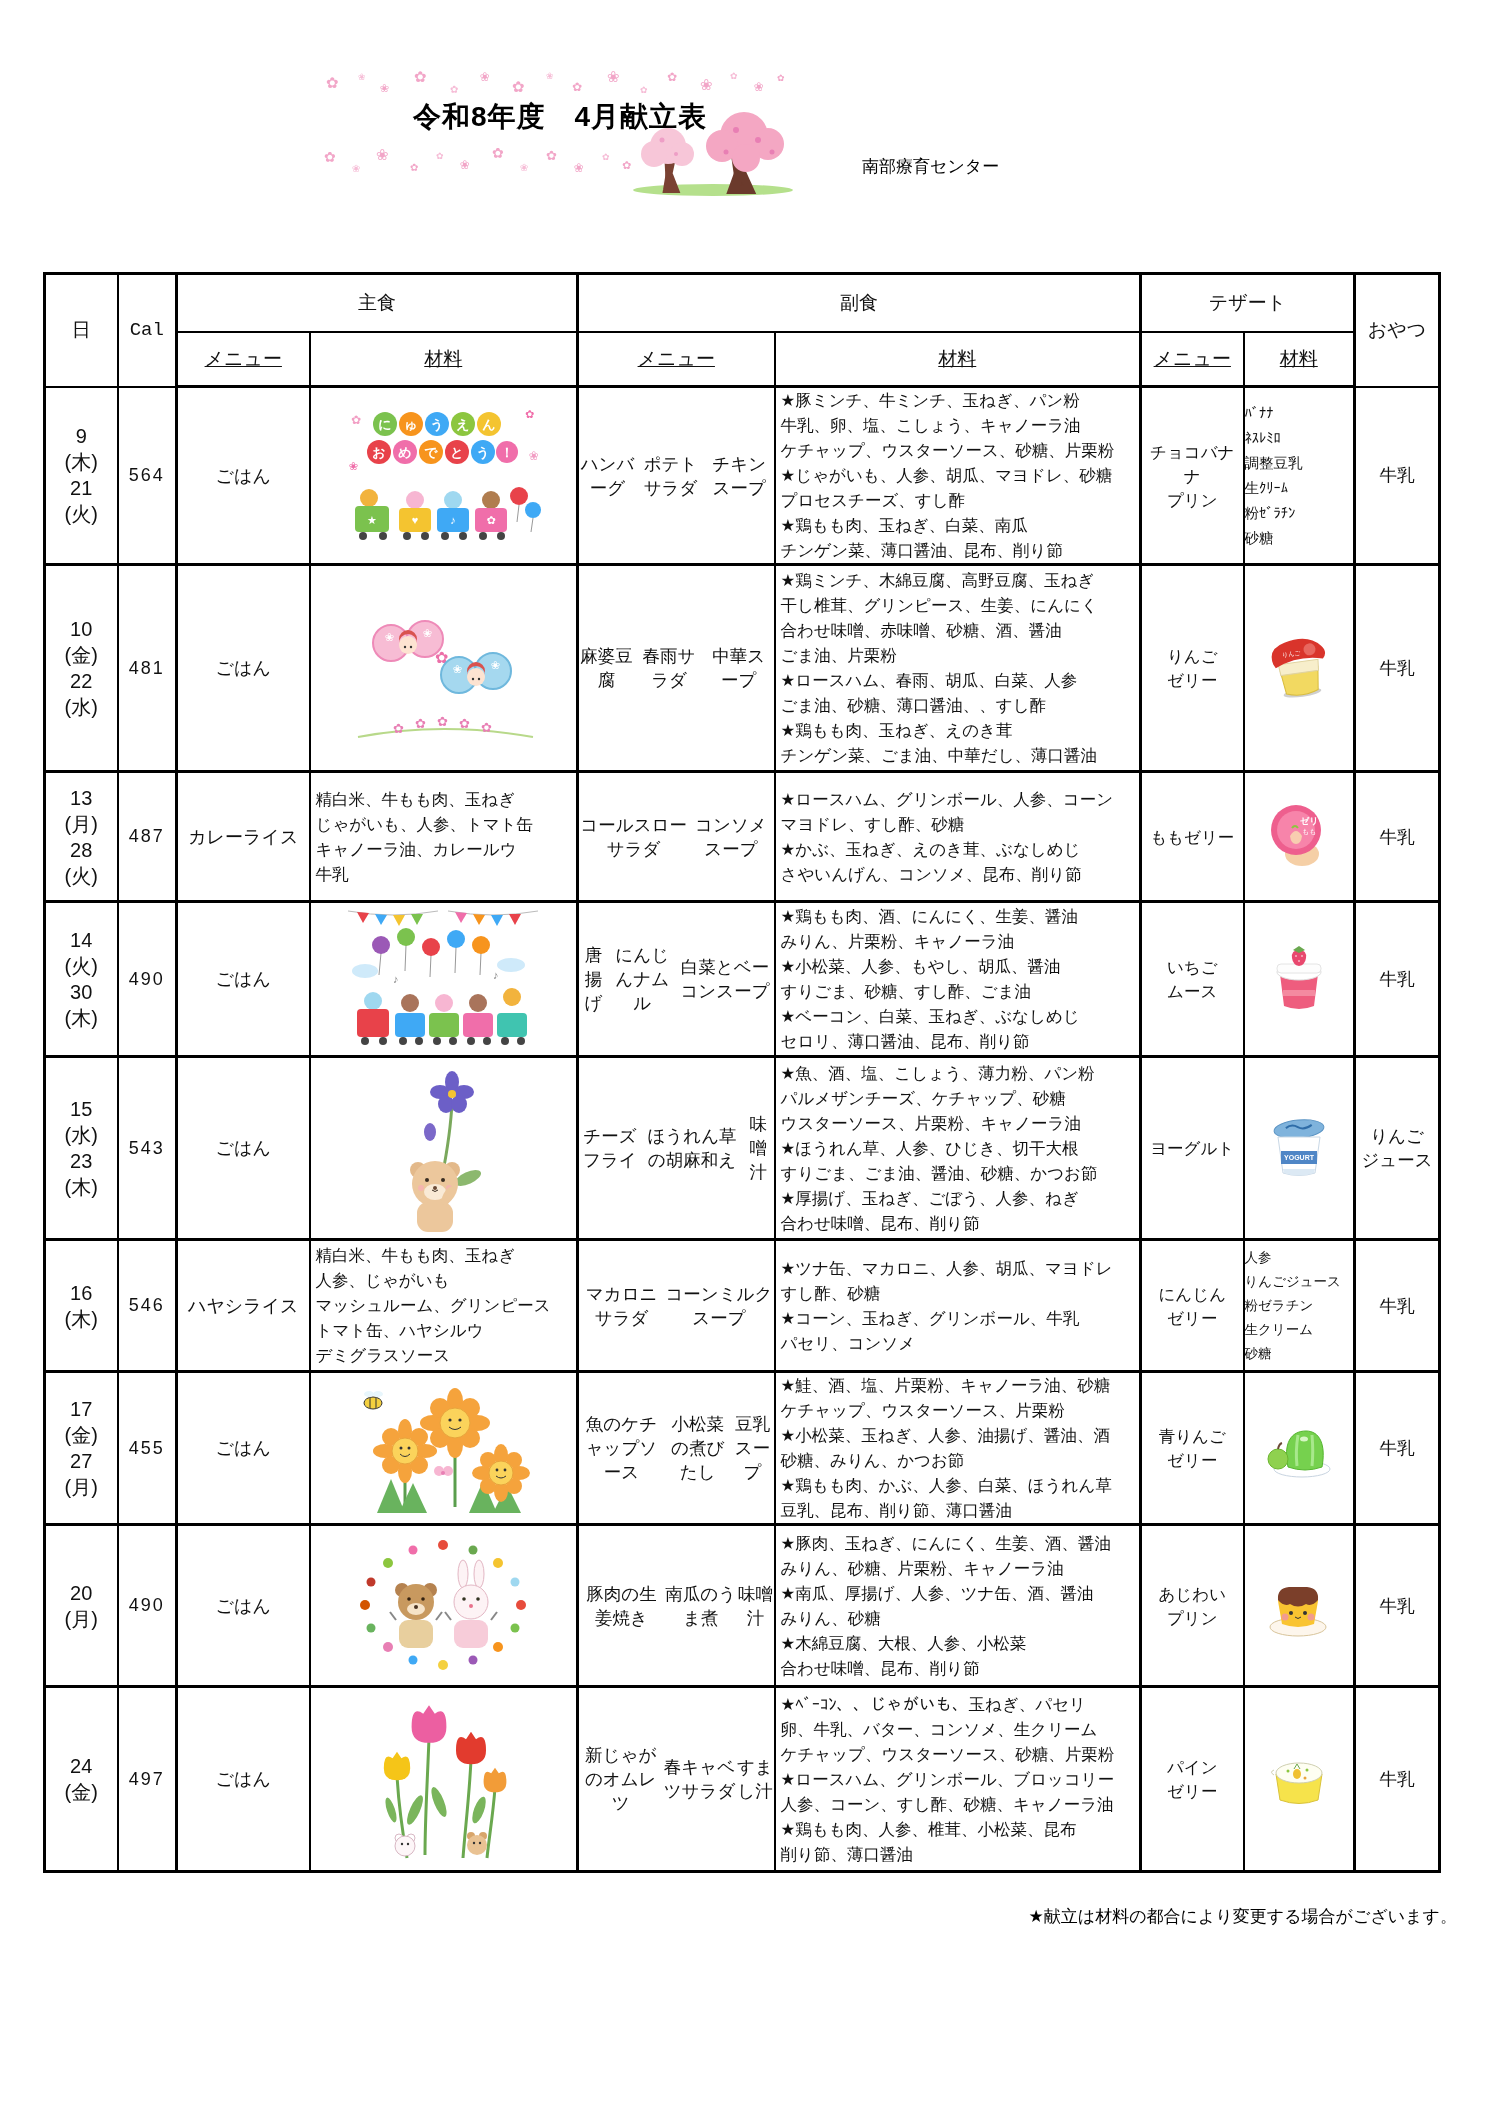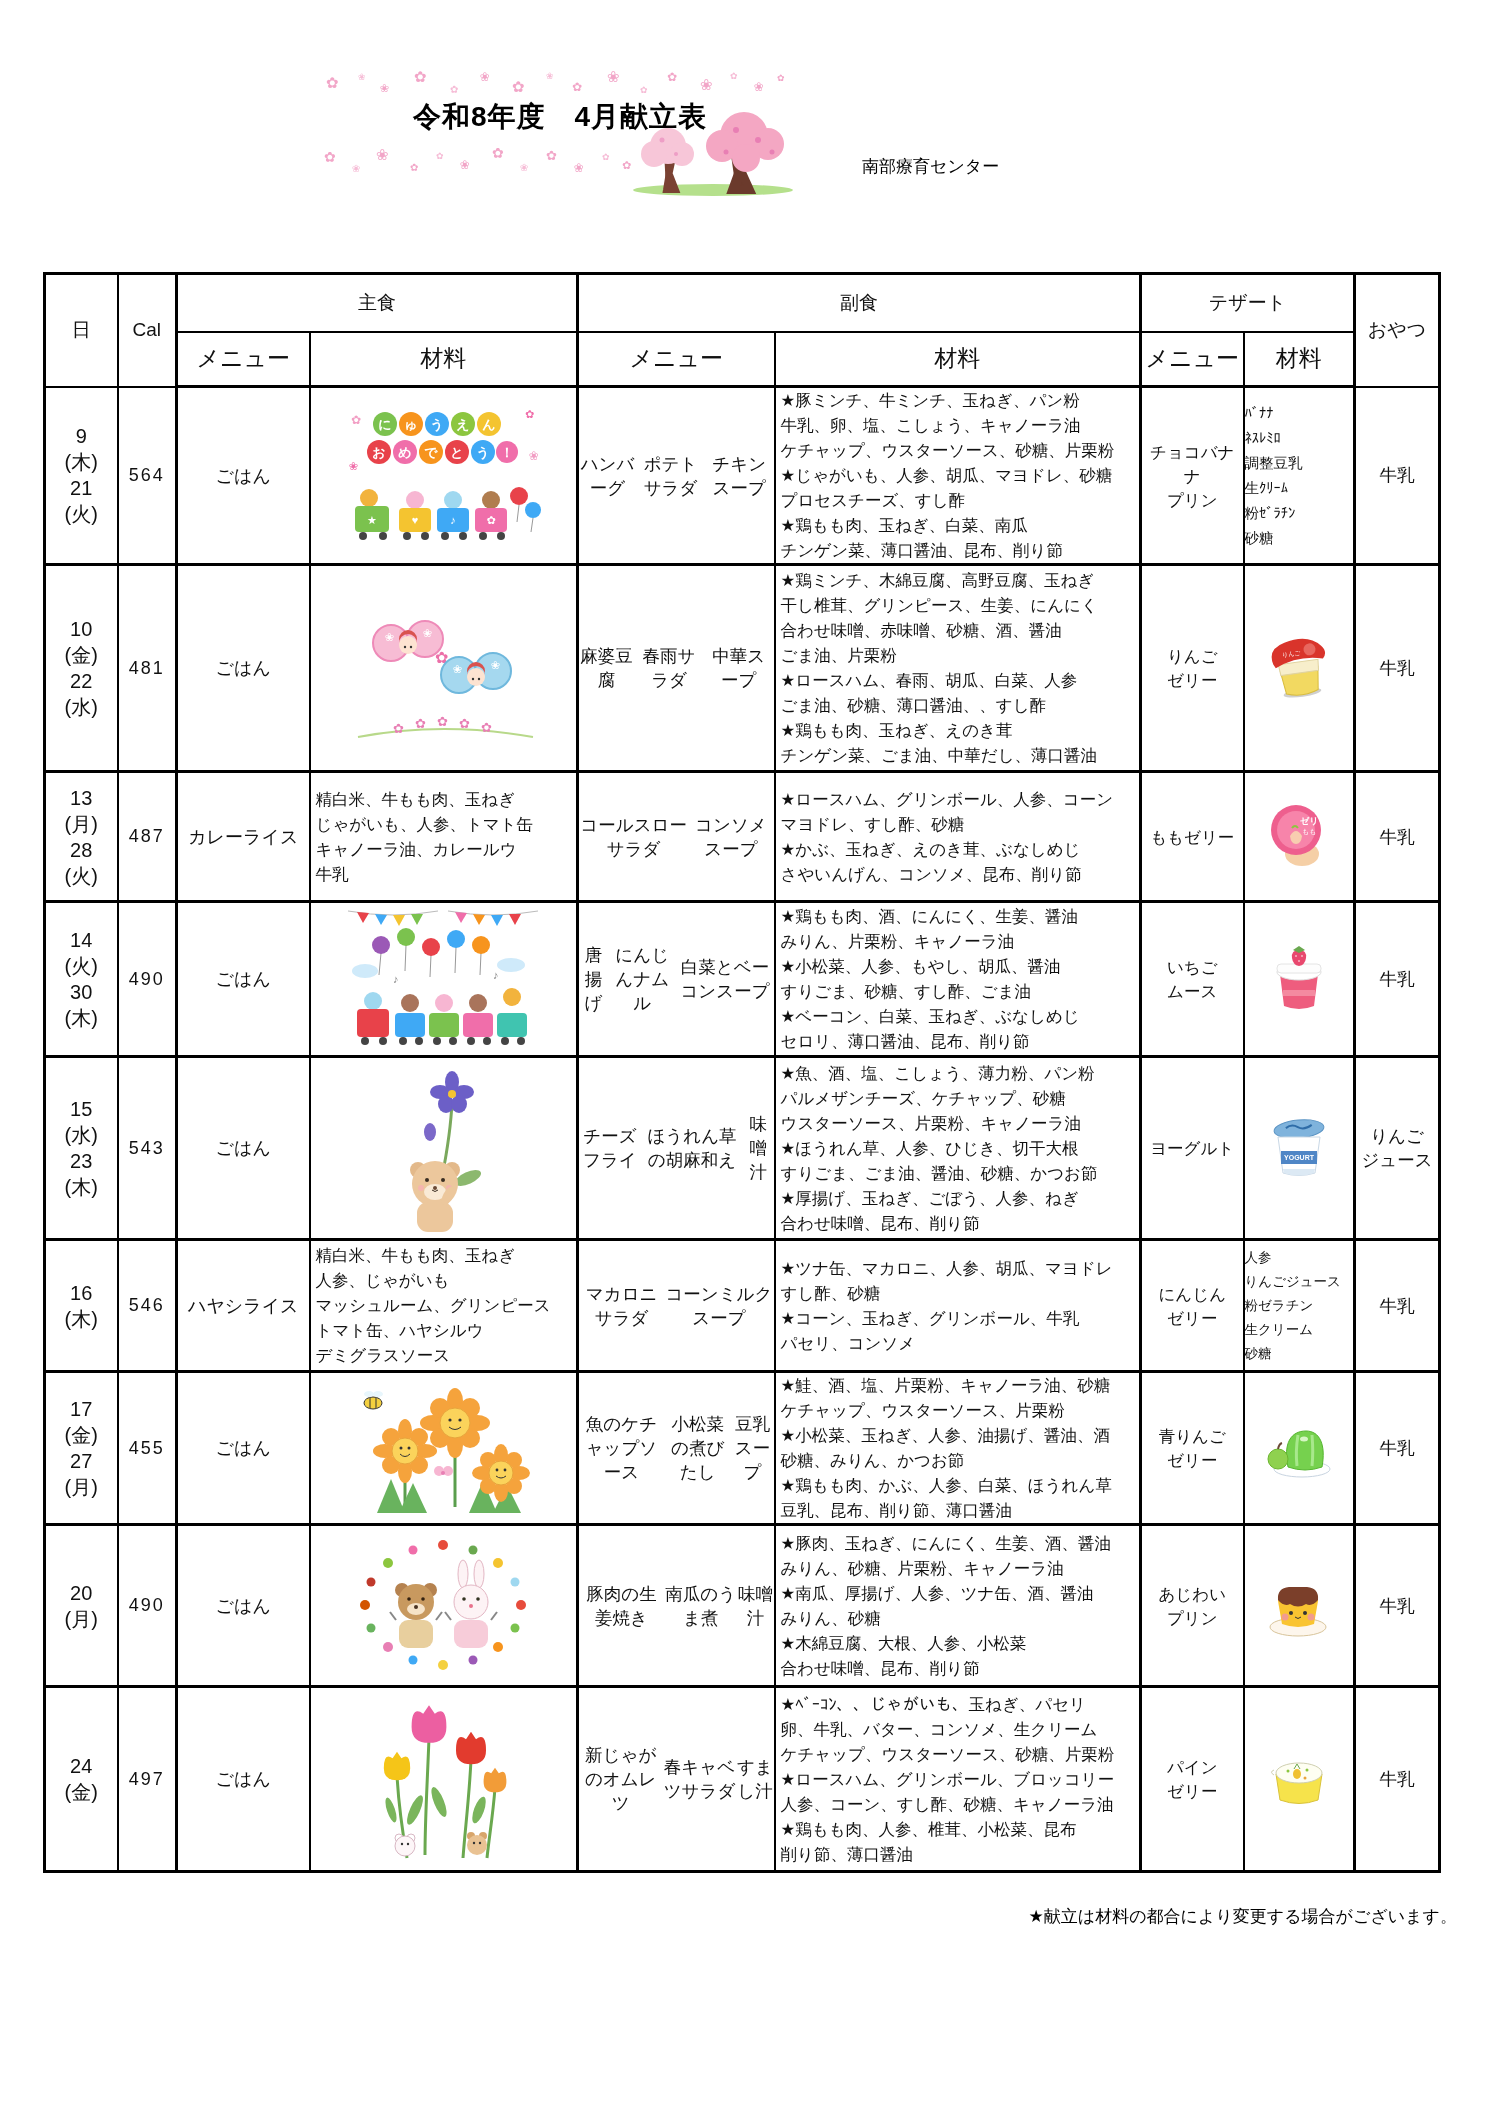--- a/index.html
+++ b/index.html
@@ -19,21 +19,21 @@
   }
   table.menu{
     position:absolute;left:43px;top:272px;border-collapse:collapse;
     table-layout:fixed;border:3px solid #000;background:#fff;width:1395px;
   }
   th,td{
     border:2px solid #000;padding:0;font-weight:normal;color:#111;
     vertical-align:middle;text-align:center;overflow:hidden;
   }
   tr.h1 th{font-size:19px;}
-  tr.h2 th{font-size:23px;}
+  tr.h2 th{font-size:19px;text-decoration:underline;}
   tr.h2 > th{border-bottom-width:3px;}
   tr.body > td{border-bottom-width:3px;}
   .secL{border-left-width:3px !important;}
   .day{font-size:20px;}
   .daywrap{display:flex;flex-direction:column;justify-content:space-around;align-items:center;height:100%;padding:10px 0;box-sizing:border-box;}
   .daywrap span{white-space:pre-line;line-height:26px;}
   .cal{font-size:18px;letter-spacing:2px;}
   .mmenu{font-size:18px;}
   .ingtext{white-space:pre-line;text-align:left;font-size:16.5px;line-height:25px;padding:0 5px;}
   .sidewrap{display:flex;flex-direction:row;justify-content:space-around;align-items:center;height:100%;font-size:17.5px;padding:12px 0;box-sizing:border-box;}
@@ -115,21 +115,21 @@
       <col style="width:268px">
     <col style="width:197px">
       <col style="width:366px">
       <col style="width:103px">
       <col style="width:111px">
       <col style="width:85px">
   </colgroup>
   <tbody>
       <tr class="h1" style="height:58px">
     <th rowspan="2">日</th>
-    <th rowspan="2" style="font-family:Liberation Sans, sans-serif;">Cal</th>
+    <th rowspan="2" style="font-family:Liberation Mono, monospace;">Cal</th>
     <th colspan="2" class="secL">主食</th>
     <th colspan="2" class="secL">副食</th>
     <th colspan="2" class="secL">テザート</th>
     <th rowspan="2" class="secL">おやつ</th>
   </tr>
   <tr class="h2" style="height:55px">
     <th class="secL">メニュー</th>
     <th>材料</th>
     <th class="secL">メニュー</th>
     <th>材料</th>

